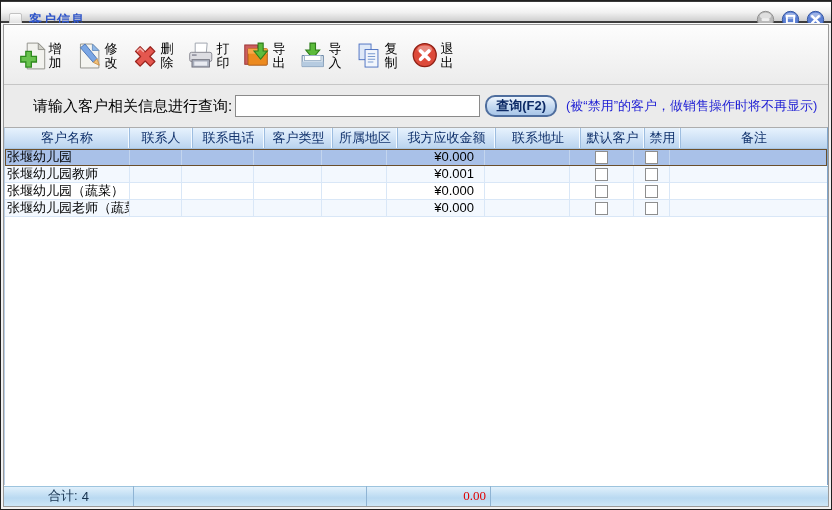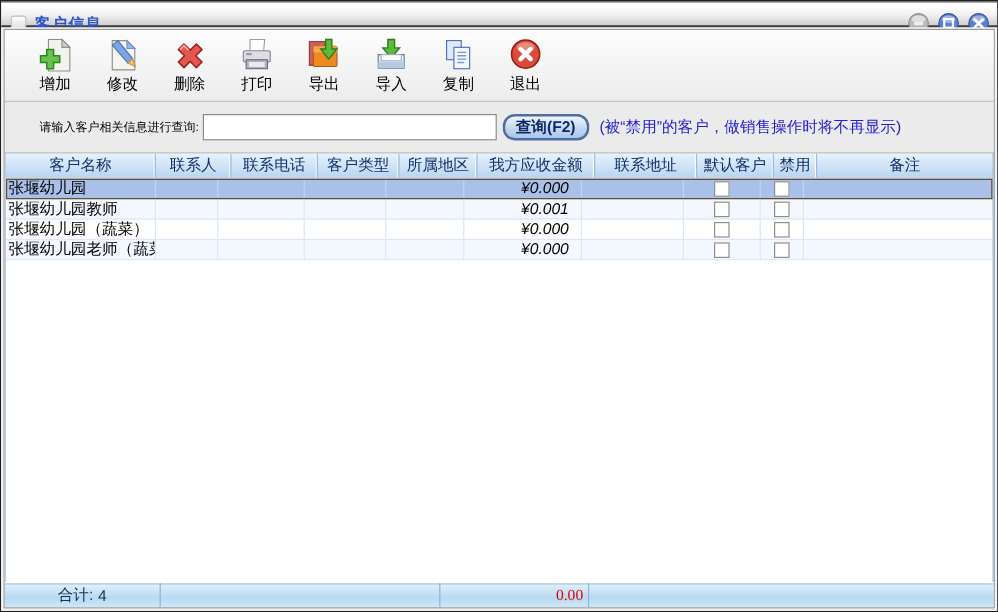--- a/index.html
+++ b/index.html
@@ -20,28 +20,28 @@
   .win-btn { width:19px; height:19px; display:block; cursor:default; }
 
   
   .chrome { flex:1; display:flex; flex-direction:column; border:2px solid #f2f2f2;
             border-top:1px solid #fafafa; background:#ebebeb; min-height:0; }
   .inner  { flex:1; display:flex; flex-direction:column; border:1px solid #9a9a9a; min-height:0; }
 
   
   .toolbar { flex:0 0 60px; display:flex; align-items:flex-start; padding:3px 0 0 14px; gap:0;
              background:linear-gradient(#fdfdfd,#ececec); border-bottom:1px solid #c6c6c6; }
-  .tb-btn { width:56px; height:54px; display:flex; flex-direction:column; align-items:center;
+  .tb-btn { width:56px; height:54px; display:flex; flex-direction:row; align-items:center;
             justify-content:flex-start; gap:1px; padding-top:2px; cursor:default; }
   .tb-btn svg { display:block; }
   .tb-label { font-size:13px; line-height:14px; }
 
   
   .searchbar { flex:0 0 42px; display:flex; align-items:center; background:#ebebeb; padding-left:29px; }
-  .search-label { font-size:10px; }
+  .search-label { font-size:15px; }
   .search-input { width:245px; height:22px; margin-left:3px; border:1px solid #8a8a8a; background:#fff;
                   font-size:13px; padding:0 3px; font-family:inherit; }
   .query-btn { margin-left:5px; height:22px; padding:0 9px; border:2px solid #4f6e9e; border-radius:10px;
                background:linear-gradient(#eef5fd,#c3d8f0 55%,#a9c6e8); color:#0d2a66; font-weight:bold;
                font-size:13px; font-family:inherit; cursor:default; }
   .search-note { margin-left:9px; color:#1f1fd4; font-size:13px; }
 
   
   .grid { flex:1; display:flex; flex-direction:column; background:#fff; min-height:0;
           border-top:1px solid #adadad; border-left:1px solid #b9cfe6; border-right:1px solid #7fa5cc; }
@@ -51,21 +51,21 @@
            border-right:1px solid #9dbde0; box-shadow:inset -1px 0 0 #f4faff; overflow:hidden;
            white-space:nowrap; flex:0 0 auto; cursor:default; }
   .hcell.fx { flex:1 1 auto; border-right:none; box-shadow:none; }
 
   .trow { display:flex; height:17px; flex:0 0 17px; background:#fff; cursor:default; }
   .trow:nth-child(even) { background:#f3f8fe; }
   .tcell { height:100%; border-right:1px solid #d9e7f7; border-bottom:1px solid #d9e7f7;
            font-size:13px; line-height:16px; padding:0 2px; overflow:hidden; white-space:nowrap;
            flex:0 0 auto; display:block; }
   .tcell.fx { flex:1 1 auto; border-right:none; }
-  .tcell.amt { text-align:right; padding-right:10px;font-style:italic; }
+  .tcell.amt { text-align:right; padding-right:10px; }
   .tcell.ck { display:flex; align-items:center; justify-content:center; padding:0; }
   .checkbox { width:13px; height:13px; background:#fff; border:1px solid #8e8e8e; display:inline-block; }
 
   .trow.sel { background:#a9c1e8; outline:1px solid #6a4f2c; outline-offset:-1px; }
   .trow.sel .tcell { border-right-color:#c3d5ee; border-bottom-color:#93afdb; }
 
   .grid-empty { flex:1; background:#fff; }
 
   
   .statusbar { flex:0 0 21px; display:flex; align-items:center; font-size:13px; color:#16324f;

